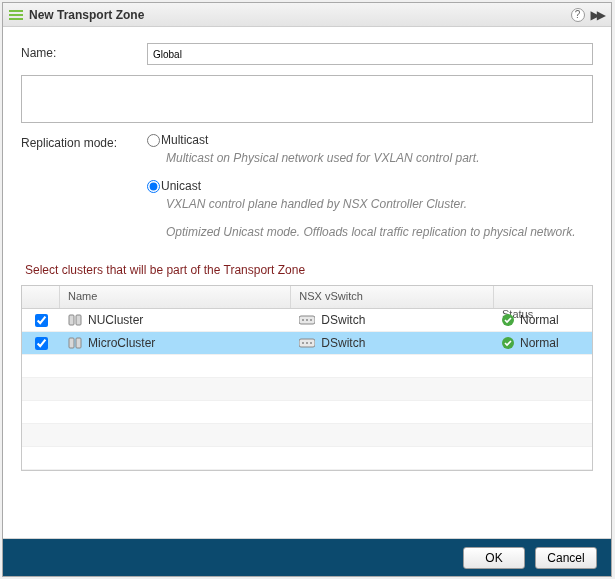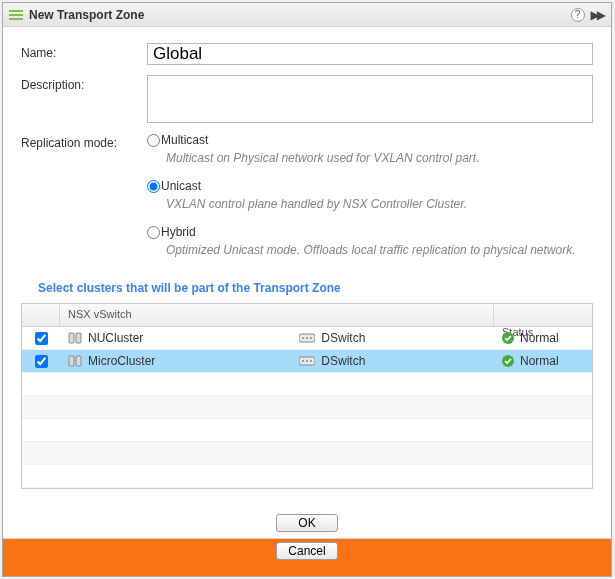--- a/index.html
+++ b/index.html
@@ -72,21 +72,21 @@
     width: 126px;
     color: #333;
     padding-top: 3px;
   }
   .text-input {
     flex: 1;
     height: 22px;
     border: 1px solid #b7b7b7;
     padding: 2px 5px;
     font-family: inherit;
-    font-size: 17px;
+    font-size: 10px;
   }
   .textarea {
     flex: 1;
     height: 48px;
     border: 1px solid #b7b7b7;
     padding: 3px 5px;
     font-family: inherit;
     font-size: 12px;
     resize: none;
   }
@@ -101,23 +101,22 @@
     align-items: center;
     gap: 1px;
     cursor: pointer;
   }
   .rep-desc {
     font-style: italic;
     color: #858585;
     margin: 3px 0 14px 19px;
   }
   .section-caption {
-    margin: 8px 0 8px 17px;
-    color: #3b82f6;
-    font-weight: bold;
+    margin: 8px 0 8px 4px;
+    color: #7f1d1d;
   }
   .cluster-panel {
     border: 1px solid #c8c8c8;
   }
   .grid-head {
     display: flex;
     background: linear-gradient(#fafafa,#ececec);
     border-bottom: 1px solid #d0d0d0;
     height: 23px;
     align-items: stretch;
@@ -159,27 +158,26 @@
   .cell.col-check { justify-content: center; padding:0; }
   .cluster-icon, .switch-icon, .status-dot {
     display: inline-flex;
     align-items: center;
     justify-content: center;
   }
   .status-dot svg { display:block; }
   .footer {
     height: 38px;
     border-top: 1px solid #d4d4d4;
-    background: #f97316;
+    background: #0c4a6e;
     display: flex;
     align-items: center;
     justify-content: flex-end;
     gap: 10px;
-    padding: 16px 14px;
-    flex-direction: column;
+    padding: 0 14px;
   }
   .btn {
     min-width: 62px;
     height: 22px;
     border: 1px solid #9c9c9c;
     border-radius: 3px;
     background: linear-gradient(#ffffff,#e8e8e8);
     font-family: inherit;
     font-size: 12px;
     cursor: pointer;
@@ -205,21 +203,20 @@
   </div>
 
   <div class="content">
 
     <div class="form-row">
       <div class="form-label">Name:</div>
       <input class="text-input" type="text" value="Global" style="">
     </div>
 
     <div class="form-row">
-      <div class="form-label">Description:</div>
       <textarea class="textarea" style=""></textarea>
     </div>
 
     <div class="form-row">
       <div class="form-label">Replication mode:</div>
       <div class="radio-group">
 
         <div class="radio-item">
           <label>
             <input type="radio" name="rep" style="">
@@ -229,36 +226,31 @@
         <div class="rep-desc">Multicast on Physical network used for VXLAN control part.</div>
 
         <div class="radio-item">
           <label>
             <input type="radio" name="rep" checked="" style="">
             <span>Unicast</span>
           </label>
         </div>
         <div class="rep-desc">VXLAN control plane handled by NSX Controller Cluster.</div>
 
-        <div class="radio-item">
-          <label>
-            <input type="radio" name="rep" style="">
-            <span>Hybrid</span>
-          </label>
-        </div>
         <div class="rep-desc">Optimized Unicast mode. Offloads local traffic replication to physical network.</div>
 
       </div>
     </div>
 
     <div class="section-caption">Select clusters that will be part of the Transport Zone</div>
 
     <div class="cluster-panel">
       <div class="grid-head">
         <div class="col col-check"></div>
+        <div class="col col-name">Name</div>
         <div class="col col-switch">NSX vSwitch</div>
         <div class="col col-status">Status</div>
       </div>
       <div class="grid-body">
 
         <div class="row">
           <div class="cell col-check">
               <input type="checkbox" checked="" style="">
             </div>
           <div class="cell col-name">

